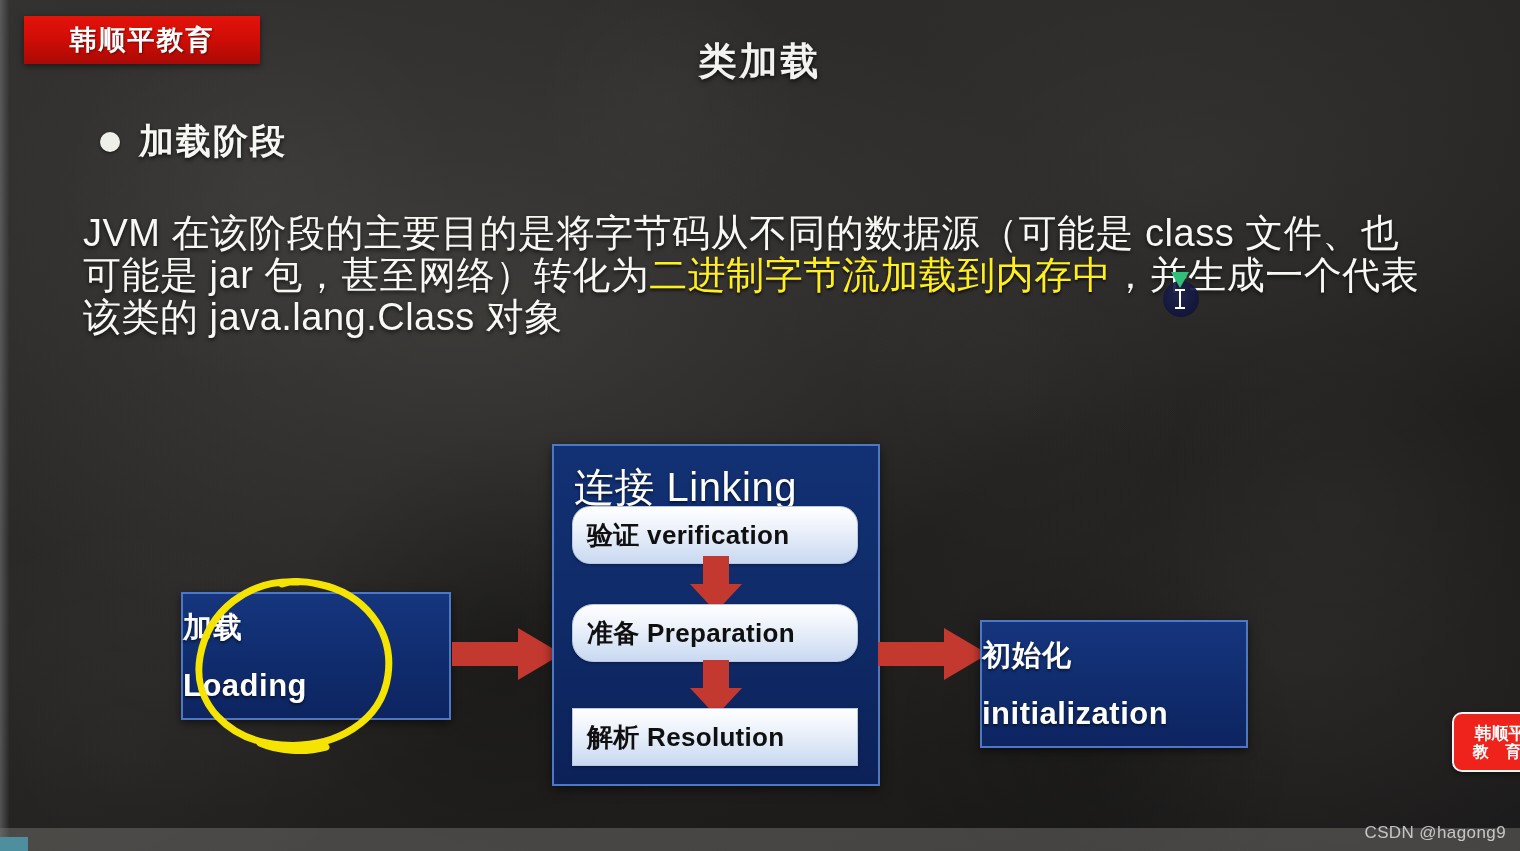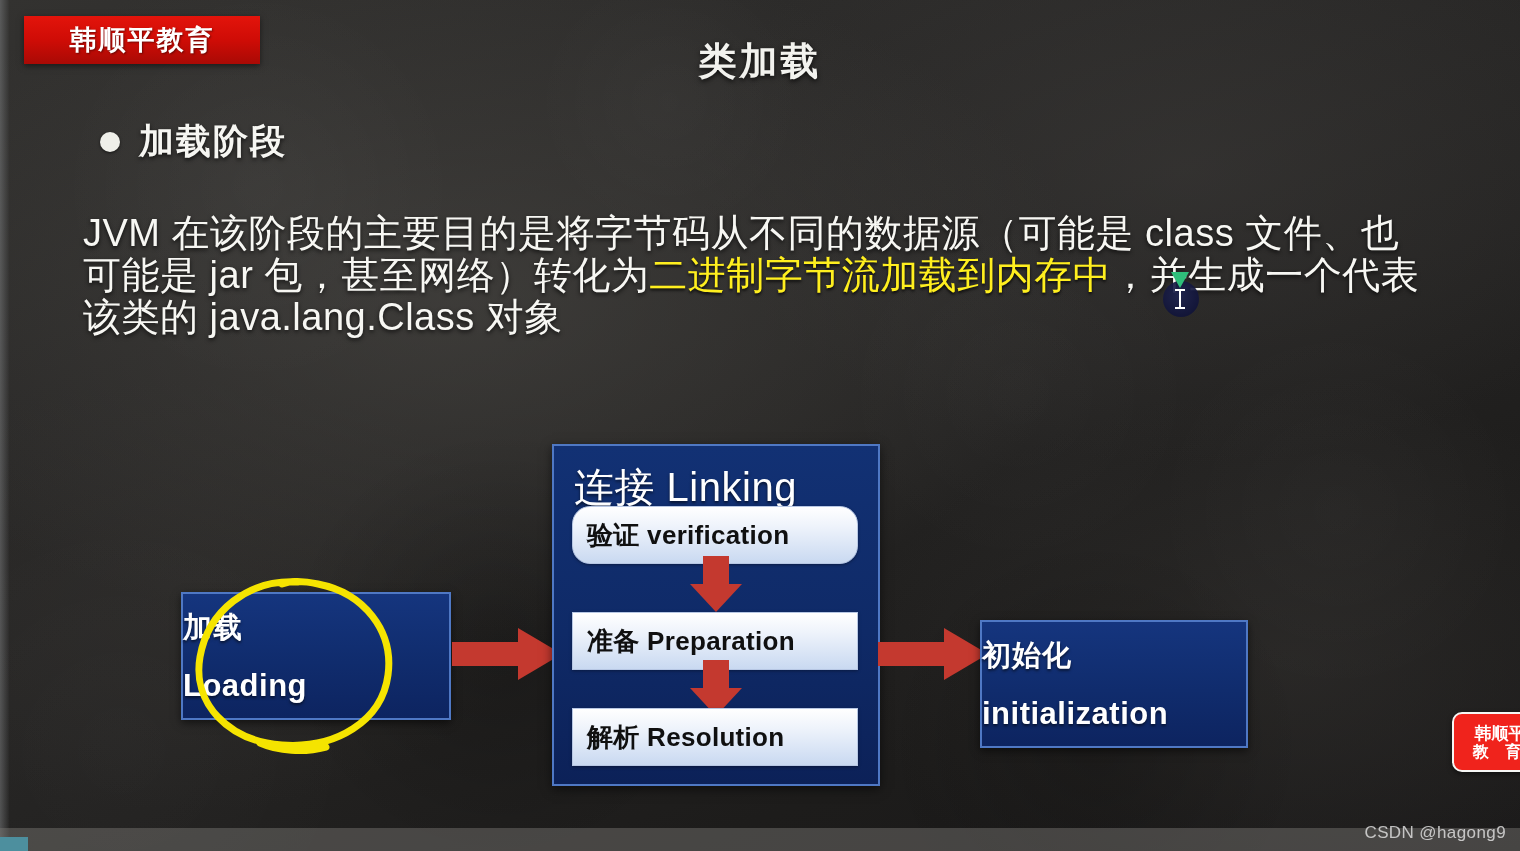--- a/index.html
+++ b/index.html
@@ -189,21 +189,21 @@
     background: linear-gradient(180deg, #ffffff 0%, #eef3fb 35%, #c9d9f1 100%);
     border: 1px solid #b7c7e4;
     display: flex; align-items: center;
     box-shadow: 0 1px 3px rgba(0,0,0,0.35);
   }
   .sub-box span {
     color: #101010; font-size: 26px; font-weight: bold; padding-left: 14px;
     letter-spacing: 0.3px;
   }
   #sub-verification { top: 60px; border-radius: 18px; }
-  #sub-preparation  { top: 166px; }
+  #sub-preparation  { top: 158px; border-radius: 21px; }
   #sub-resolution   { top: 262px; }
 
   .arrow-down {
     position: absolute; left: 50%; transform: translateX(-50%);
     width: 52px; height: 56px;
   }
   .arrow-down .stem {
     position: absolute; left: 50%; transform: translateX(-50%); top: 0;
     width: 26px; height: 30px; background: #c4392f;
   }

